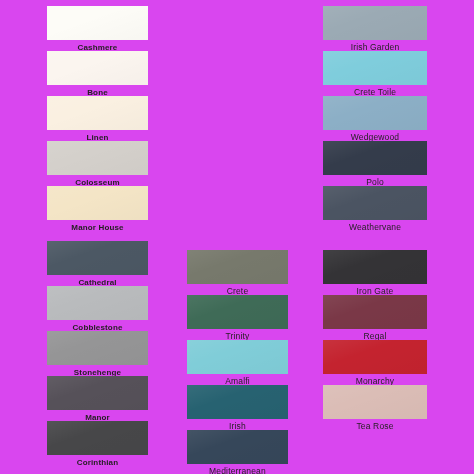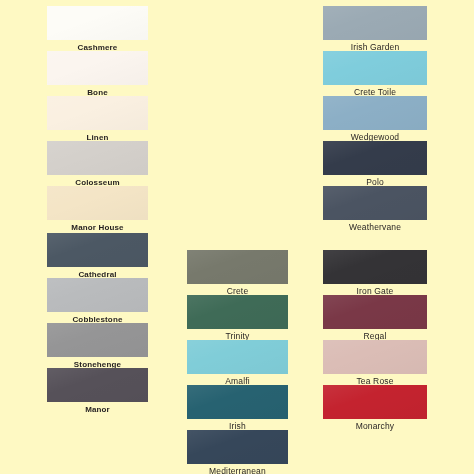--- a/index.html
+++ b/index.html
@@ -37,21 +37,21 @@
   
   .group {
     position: absolute;
     left: 0;
     right: 0;
   }
   .group-top    { top: 6px; }
   .group-bottom { top: 250px; }
 
   
-  .col-0 .group-bottom { top: 233px; }
+  .col-0 .group-bottom { top: 241px; }
 
   
   .cell {
     position: relative;
     height: 45px;
   }
   .swatch {
     display: block;
     width: 100%;
     height: 34px;
@@ -81,21 +81,21 @@
   }
   
   .col-0 .label {
     font-weight: 700;
     font-size: 8px;
   }
 </style>
 </head>
 <body>
 
-<div id="chart" style="background: #fef9c3;">
+<div id="chart" style="background: #d946ef;">
 
   <div class="col col-0">
 
     <div class="group group-top">
       <div class="cell">
         <span class="swatch" style="background-color: rgb(253, 252, 247);"></span>
         <span class="label">Cashmere</span>
       </div>
       <div class="cell">
         <span class="swatch" style="background-color: rgb(251, 245, 239);"></span>
@@ -125,20 +125,24 @@
         <span class="label">Cobblestone</span>
       </div>
       <div class="cell">
         <span class="swatch" style="background-color: rgb(149, 149, 150);"></span>
         <span class="label">Stonehenge</span>
       </div>
       <div class="cell">
         <span class="swatch" style="background-color: rgb(86, 81, 89);"></span>
         <span class="label">Manor</span>
       </div>
+      <div class="cell">
+        <span class="swatch" style="background-color: rgb(71, 71, 73);"></span>
+        <span class="label">Corinthian</span>
+      </div>
     </div>
 
   </div>
 
   <div class="col col-1">
 
 
     <div class="group group-bottom">
       <div class="cell">
         <span class="swatch" style="background-color: rgb(119, 121, 108);"></span>
@@ -192,24 +196,24 @@
     <div class="group group-bottom">
       <div class="cell">
         <span class="swatch" style="background-color: rgb(52, 51, 54);"></span>
         <span class="label">Iron Gate</span>
       </div>
       <div class="cell">
         <span class="swatch" style="background-color: rgb(122, 56, 71);"></span>
         <span class="label">Regal</span>
       </div>
       <div class="cell">
+        <span class="swatch" style="background-color: rgb(196, 35, 47);"></span>
+        <span class="label">Monarchy</span>
+      </div>
+      <div class="cell">
         <span class="swatch" style="background-color: rgb(219, 189, 182);"></span>
         <span class="label">Tea Rose</span>
       </div>
-      <div class="cell">
-        <span class="swatch" style="background-color: rgb(196, 35, 47);"></span>
-        <span class="label">Monarchy</span>
-      </div>
     </div>
 
   </div>
 
 </div>
 
 </body></html>

